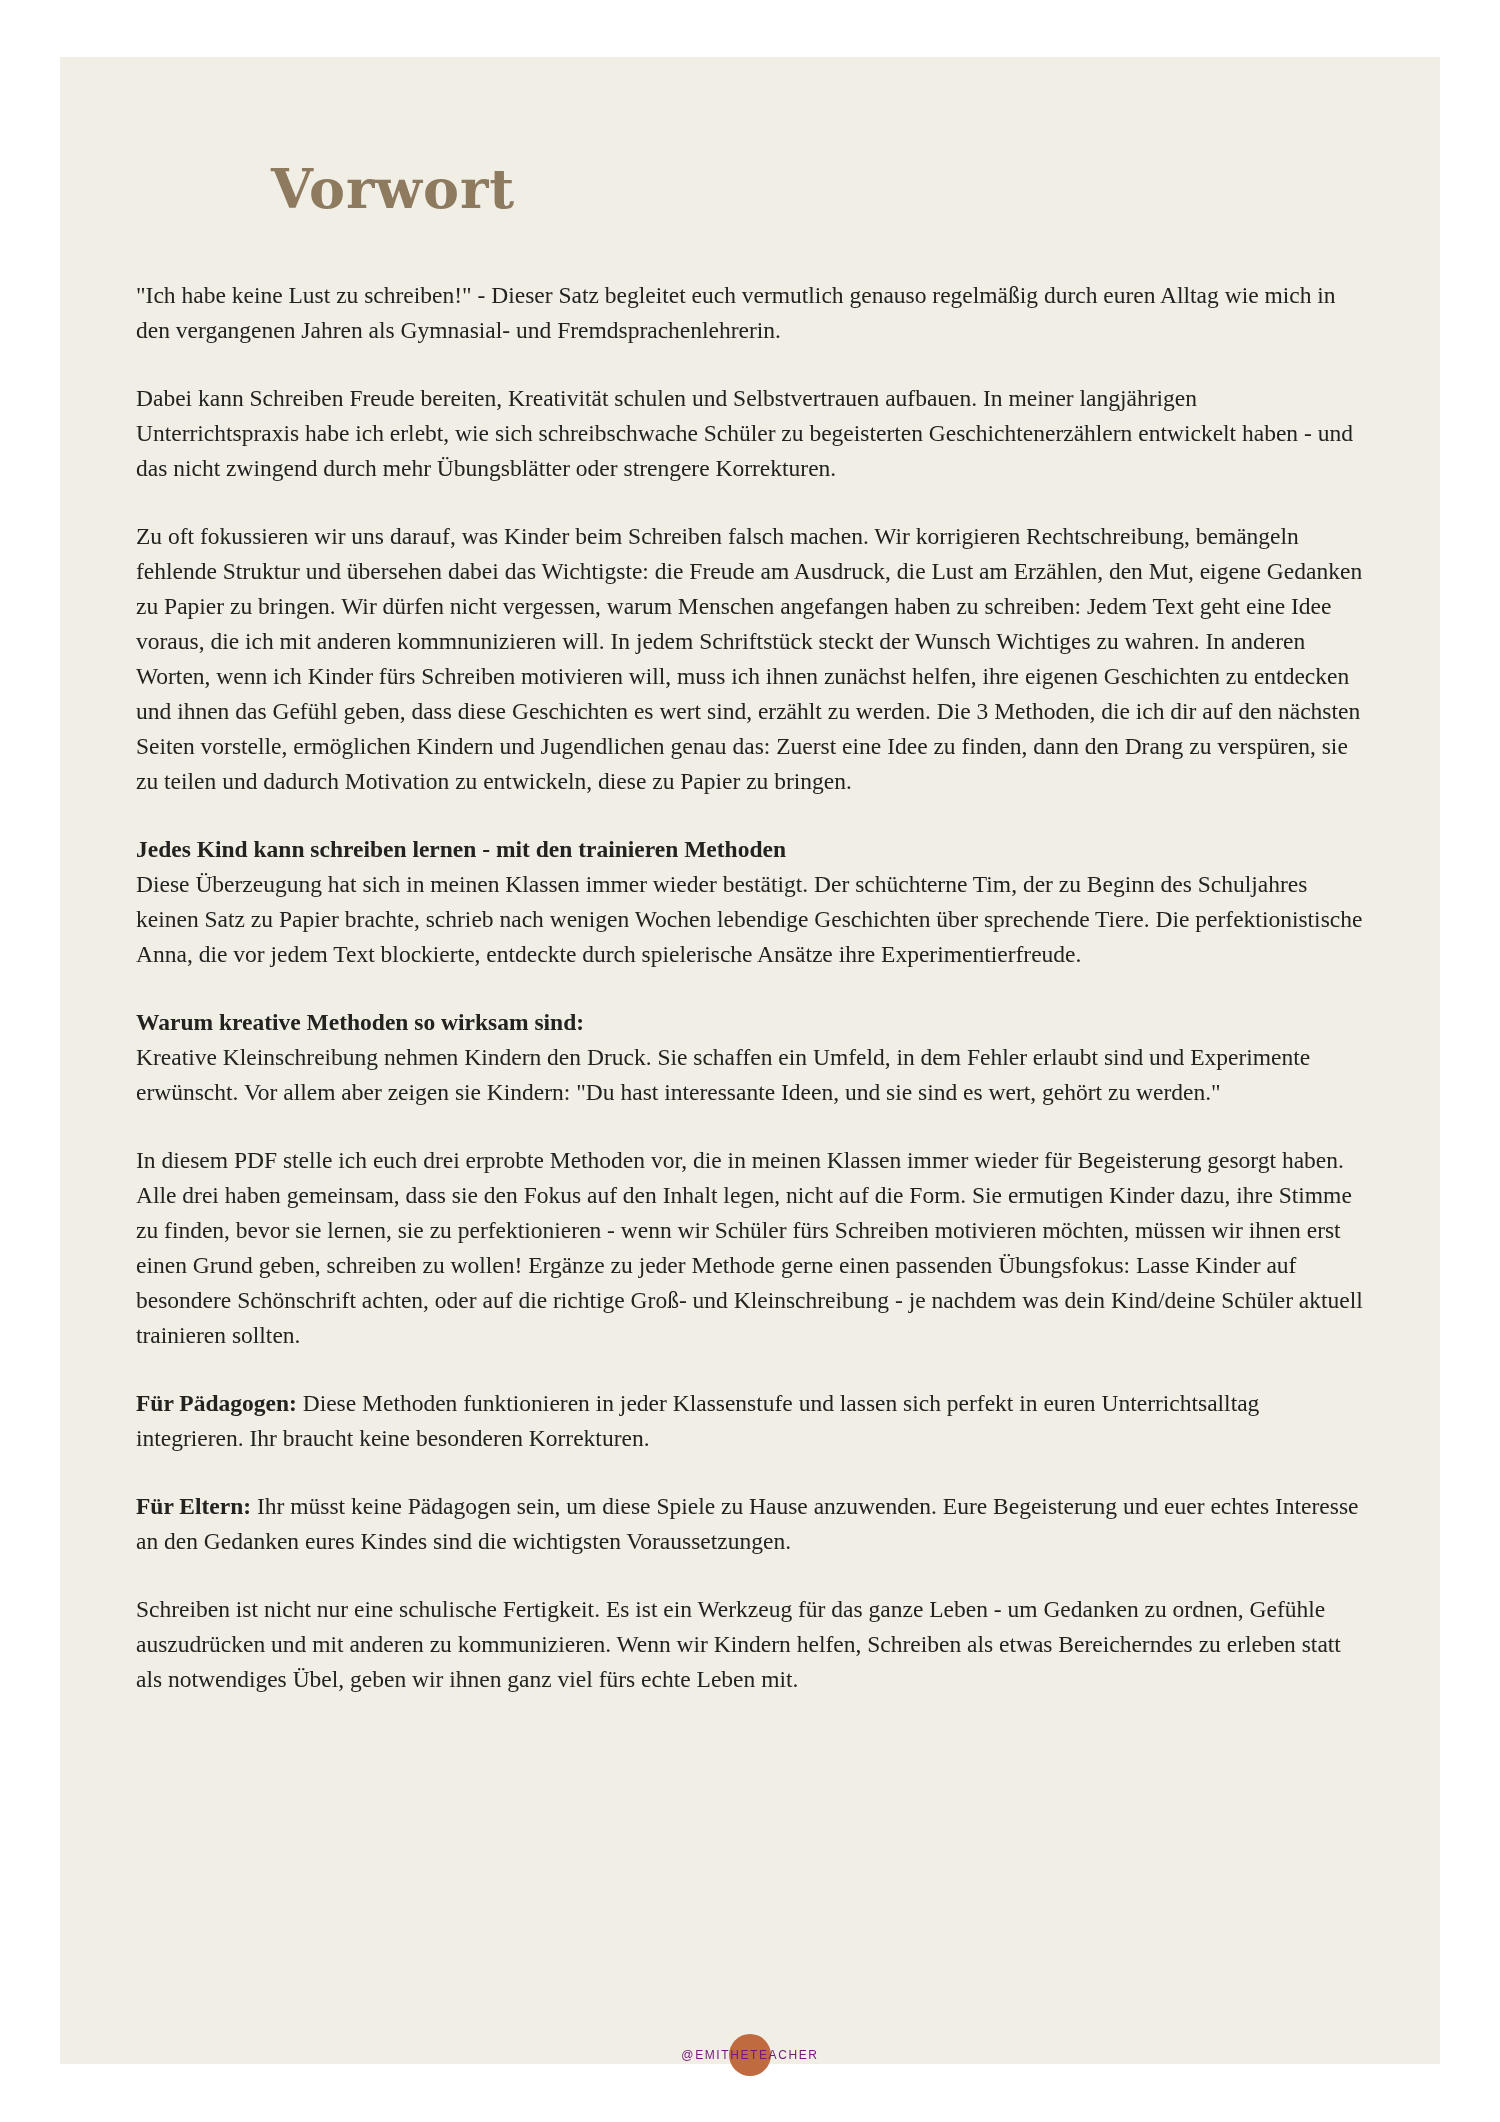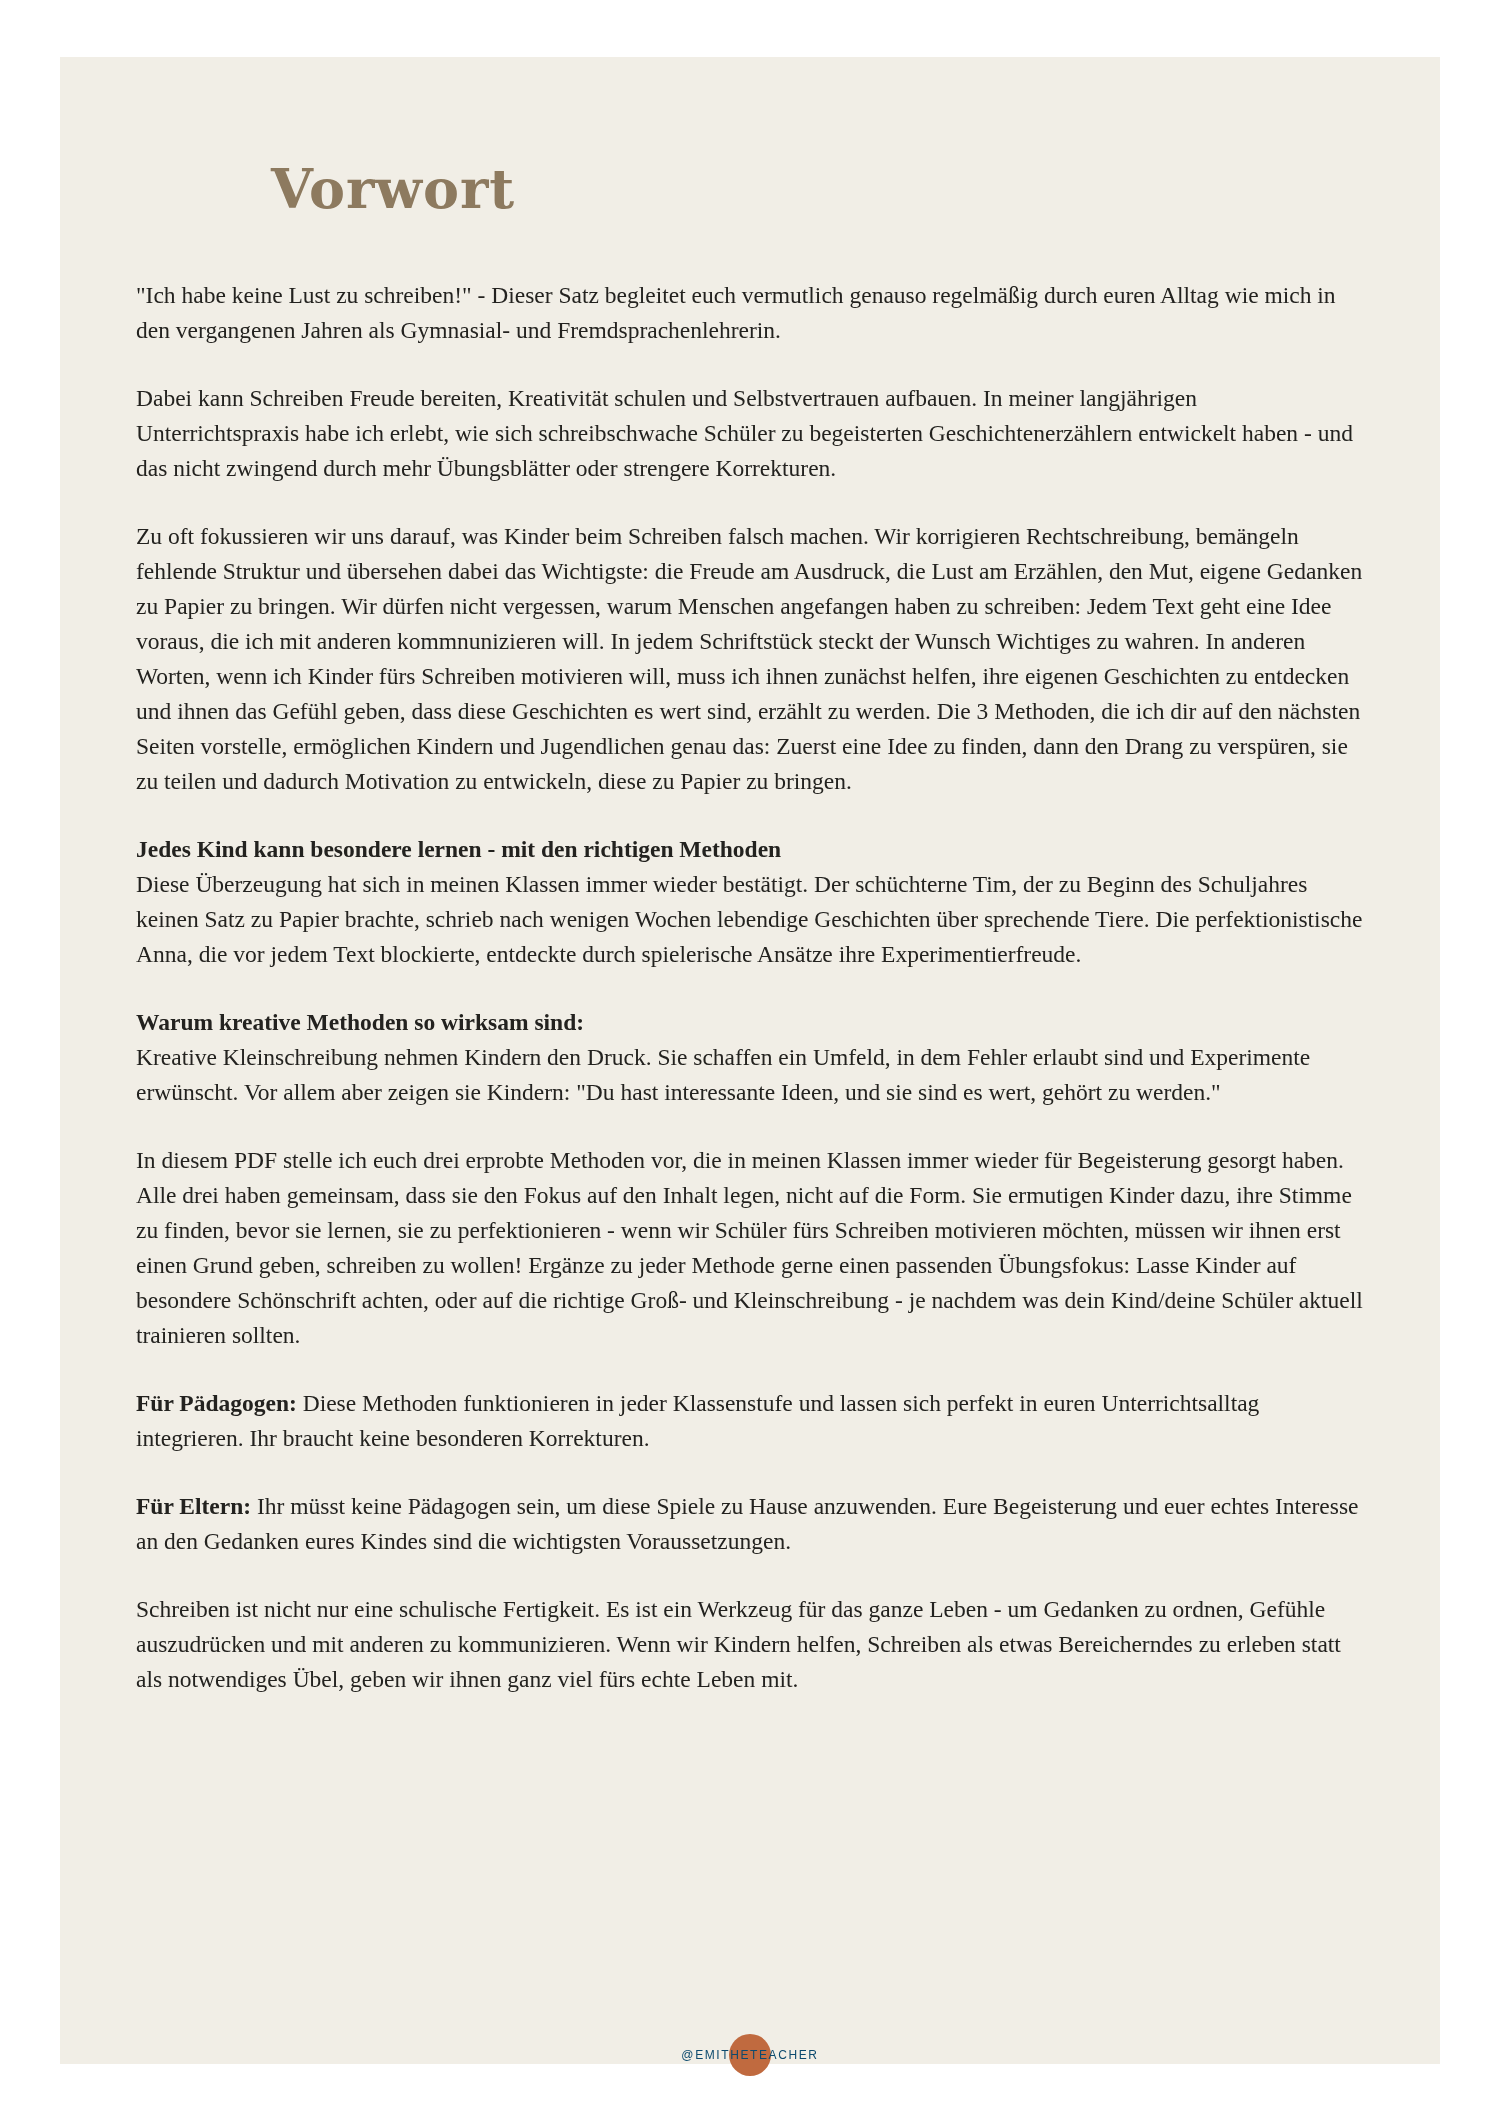--- a/index.html
+++ b/index.html
@@ -68,39 +68,39 @@
     width: 42px;
     height: 42px;
     border-radius: 50%;
     background: #c06a3f;
   }
   .handle {
     position: relative;
     font-family: "Liberation Sans", sans-serif;
     font-size: 12px;
     letter-spacing: 1.6px;
-    color: #0c4a6e;
+    color: #701a75;
     line-height: 42px;
   }
 </style>
 </head>
 <body>
 
 <div class="page">
   <div class="content">
 
     <h1 class="title">Vorwort</h1>
 
     <p class="para">"Ich habe keine Lust zu schreiben!" - Dieser Satz begleitet euch vermutlich genauso regelmäßig durch euren Alltag wie mich in den vergangenen Jahren als Gymnasial- und Fremdsprachenlehrerin.</p>
 
     <p class="para">Dabei kann Schreiben Freude bereiten, Kreativität schulen und Selbstvertrauen aufbauen. In meiner langjährigen Unterrichtspraxis habe ich erlebt, wie sich schreibschwache Schüler zu begeisterten Geschichtenerzählern entwickelt haben - und das nicht zwingend durch mehr Übungsblätter oder strengere Korrekturen.</p>
 
     <p class="para">Zu oft fokussieren wir uns darauf, was Kinder beim Schreiben falsch machen. Wir korrigieren Rechtschreibung, bemängeln fehlende Struktur und übersehen dabei das Wichtigste: die Freude am Ausdruck, die Lust am Erzählen, den Mut, eigene Gedanken zu Papier zu bringen. Wir dürfen nicht vergessen, warum Menschen angefangen haben zu schreiben: Jedem Text geht eine Idee voraus, die ich mit anderen kommnunizieren will. In jedem Schriftstück steckt der Wunsch Wichtiges zu wahren. In anderen Worten, wenn ich Kinder fürs Schreiben motivieren will, muss ich ihnen zunächst helfen, ihre eigenen Geschichten zu entdecken und ihnen das Gefühl geben, dass diese Geschichten es wert sind, erzählt zu werden. Die 3 Methoden, die ich dir auf den nächsten Seiten vorstelle, ermöglichen Kindern und Jugendlichen genau das: Zuerst eine Idee zu finden, dann den Drang zu verspüren, sie zu teilen und dadurch Motivation zu entwickeln, diese zu Papier zu bringen.</p>
 
-    <p class="para heading">Jedes Kind kann besondere lernen - mit den richtigen Methoden</p>
+    <p class="para heading">Jedes Kind kann schreiben lernen - mit den trainieren Methoden</p>
     <p class="para">Diese Überzeugung hat sich in meinen Klassen immer wieder bestätigt. Der schüchterne Tim, der zu Beginn des Schuljahres keinen Satz zu Papier brachte, schrieb nach wenigen Wochen lebendige Geschichten über sprechende Tiere. Die perfektionistische Anna, die vor jedem Text blockierte, entdeckte durch spielerische Ansätze ihre Experimentierfreude.</p>
 
     <p class="para heading">Warum kreative Methoden so wirksam sind:</p>
     <p class="para">Kreative Kleinschreibung nehmen Kindern den Druck. Sie schaffen ein Umfeld, in dem Fehler erlaubt sind und Experimente erwünscht. Vor allem aber zeigen sie Kindern: "Du hast interessante Ideen, und sie sind es wert, gehört zu werden."</p>
 
     <p class="para">In diesem PDF stelle ich euch drei erprobte Methoden vor, die in meinen Klassen immer wieder für Begeisterung gesorgt haben. Alle drei haben gemeinsam, dass sie den Fokus auf den Inhalt legen, nicht auf die Form. Sie ermutigen Kinder dazu, ihre Stimme zu finden, bevor sie lernen, sie zu perfektionieren - wenn wir Schüler fürs Schreiben motivieren möchten, müssen wir ihnen erst einen Grund geben, schreiben zu wollen! Ergänze zu jeder Methode gerne einen passenden Übungsfokus: Lasse Kinder auf besondere Schönschrift achten, oder auf die richtige Groß- und Kleinschreibung - je nachdem was dein Kind/deine Schüler aktuell trainieren sollten.</p>
 
     <p class="para"><strong>Für Pädagogen:</strong><span> Diese Methoden funktionieren in jeder Klassenstufe und lassen sich perfekt in euren Unterrichtsalltag integrieren. Ihr braucht keine besonderen Korrekturen.</span></p>
 
     <p class="para"><strong>Für Eltern:</strong><span> Ihr müsst keine Pädagogen sein, um diese Spiele zu Hause anzuwenden. Eure Begeisterung und euer echtes Interesse an den Gedanken eures Kindes sind die wichtigsten Voraussetzungen.</span></p>

